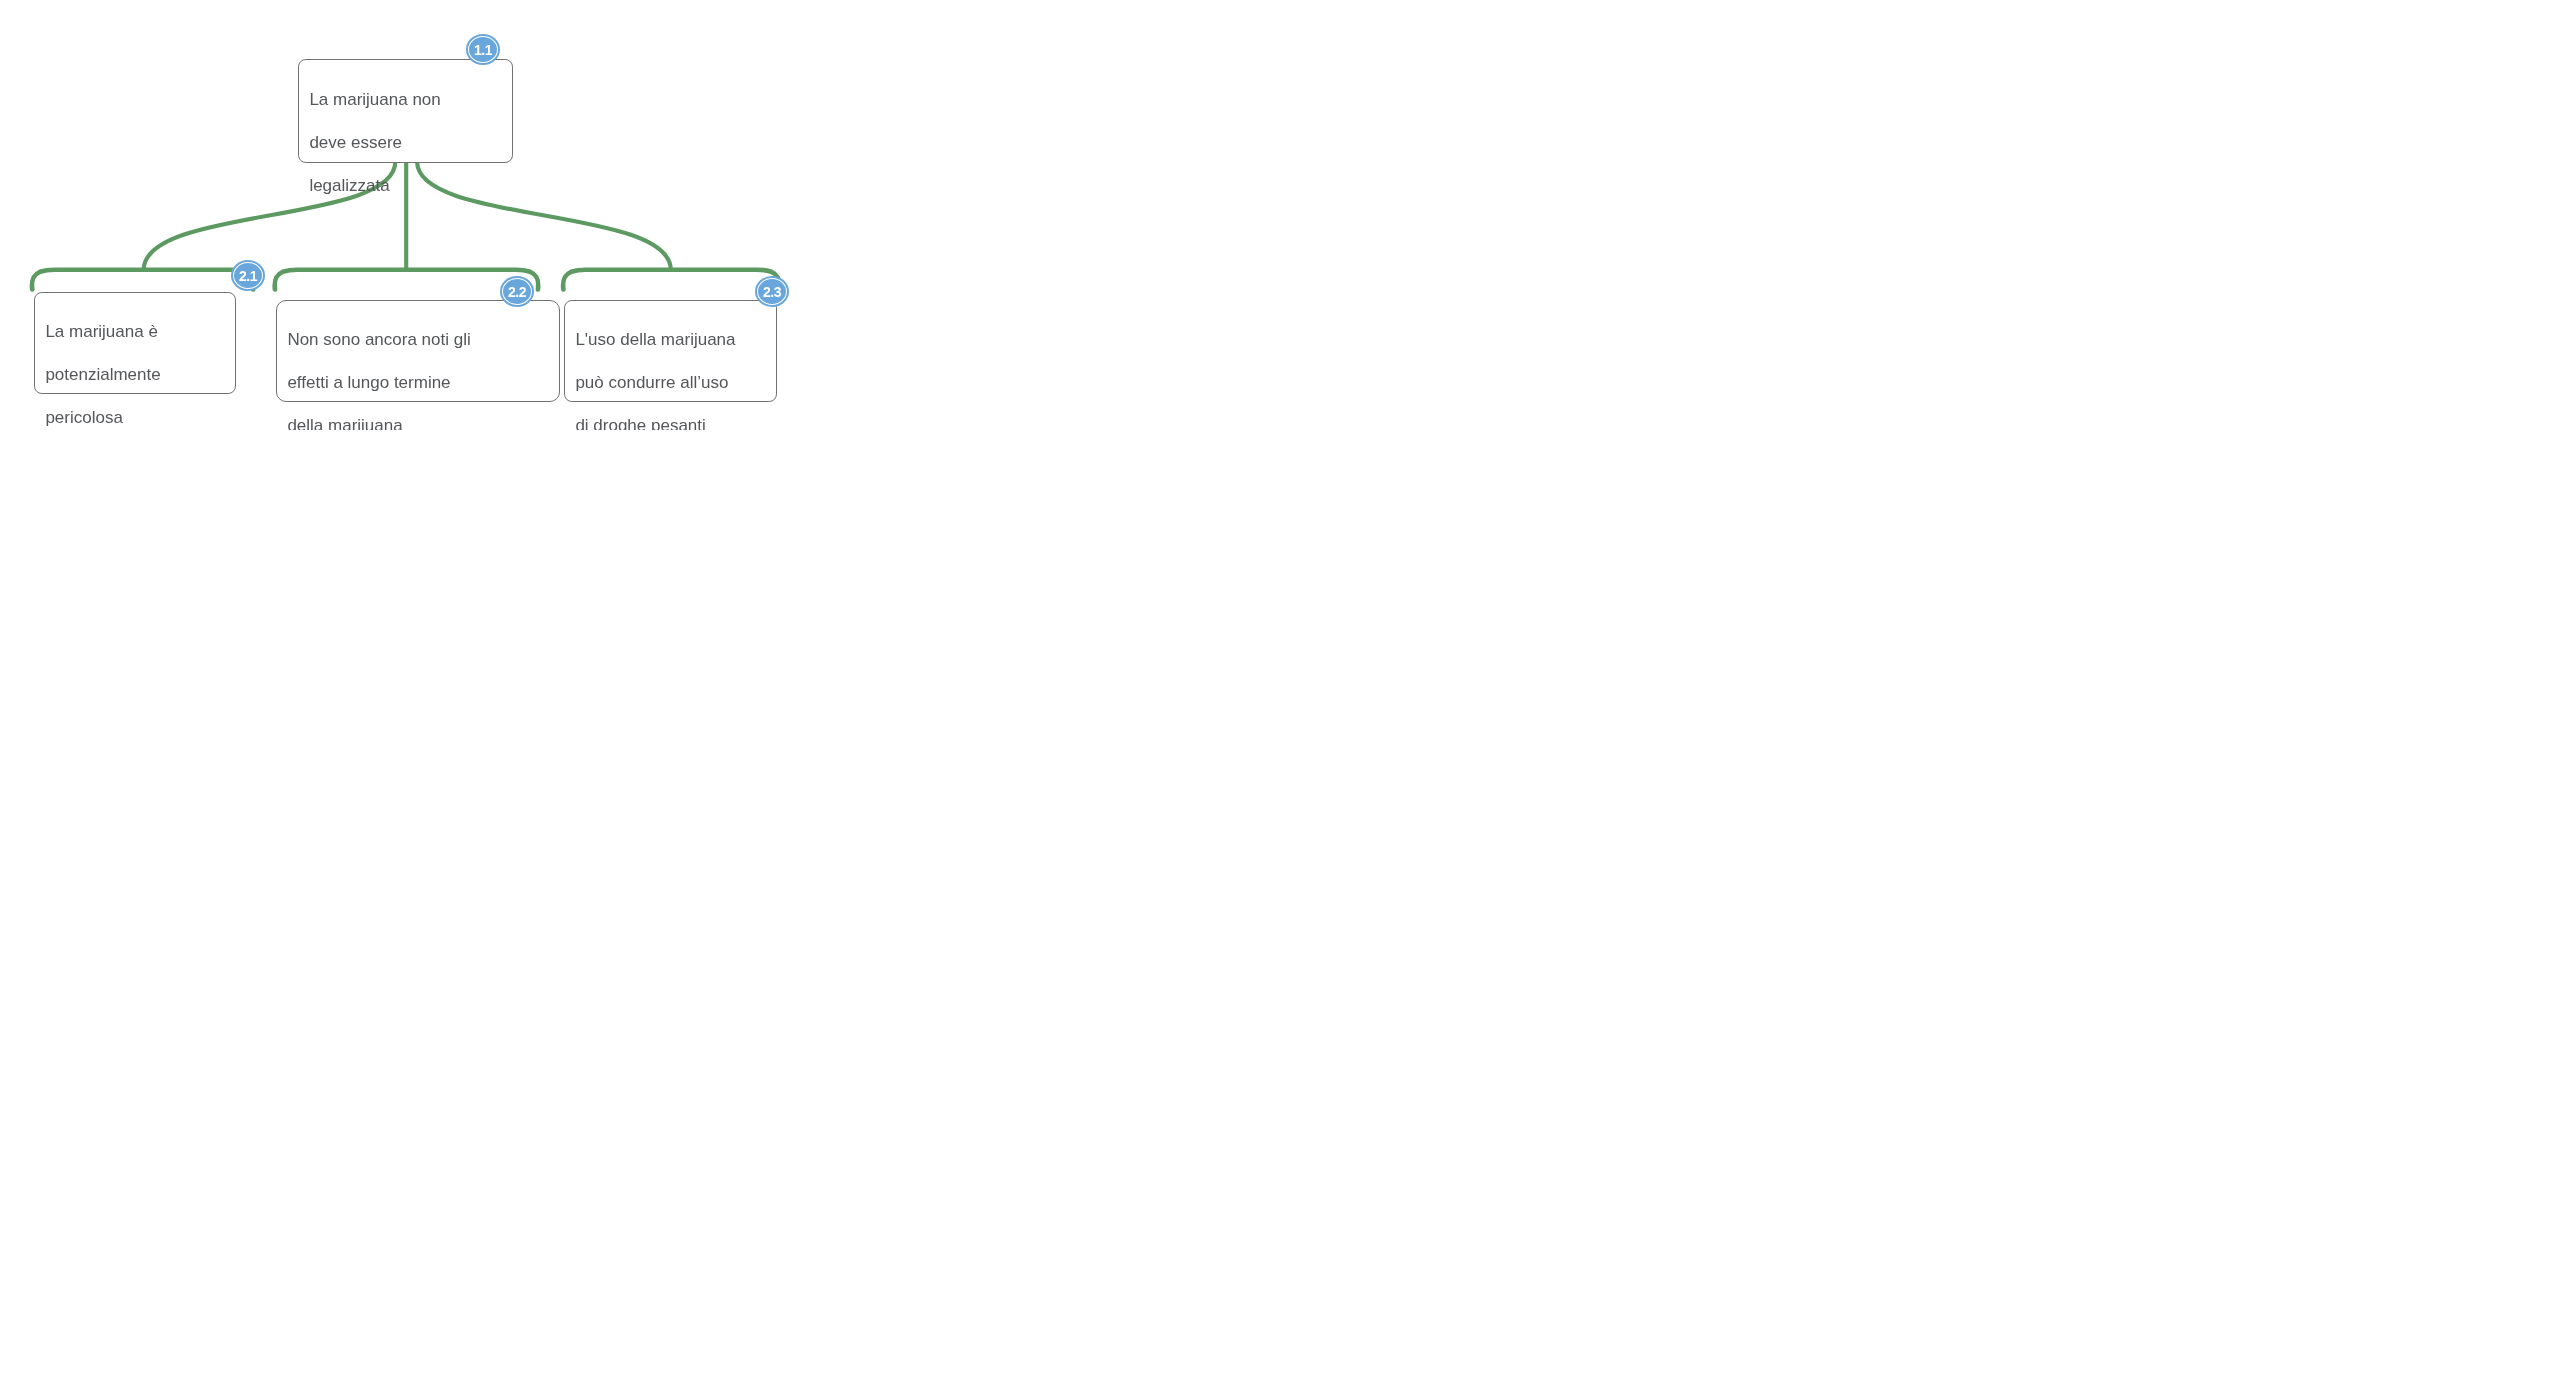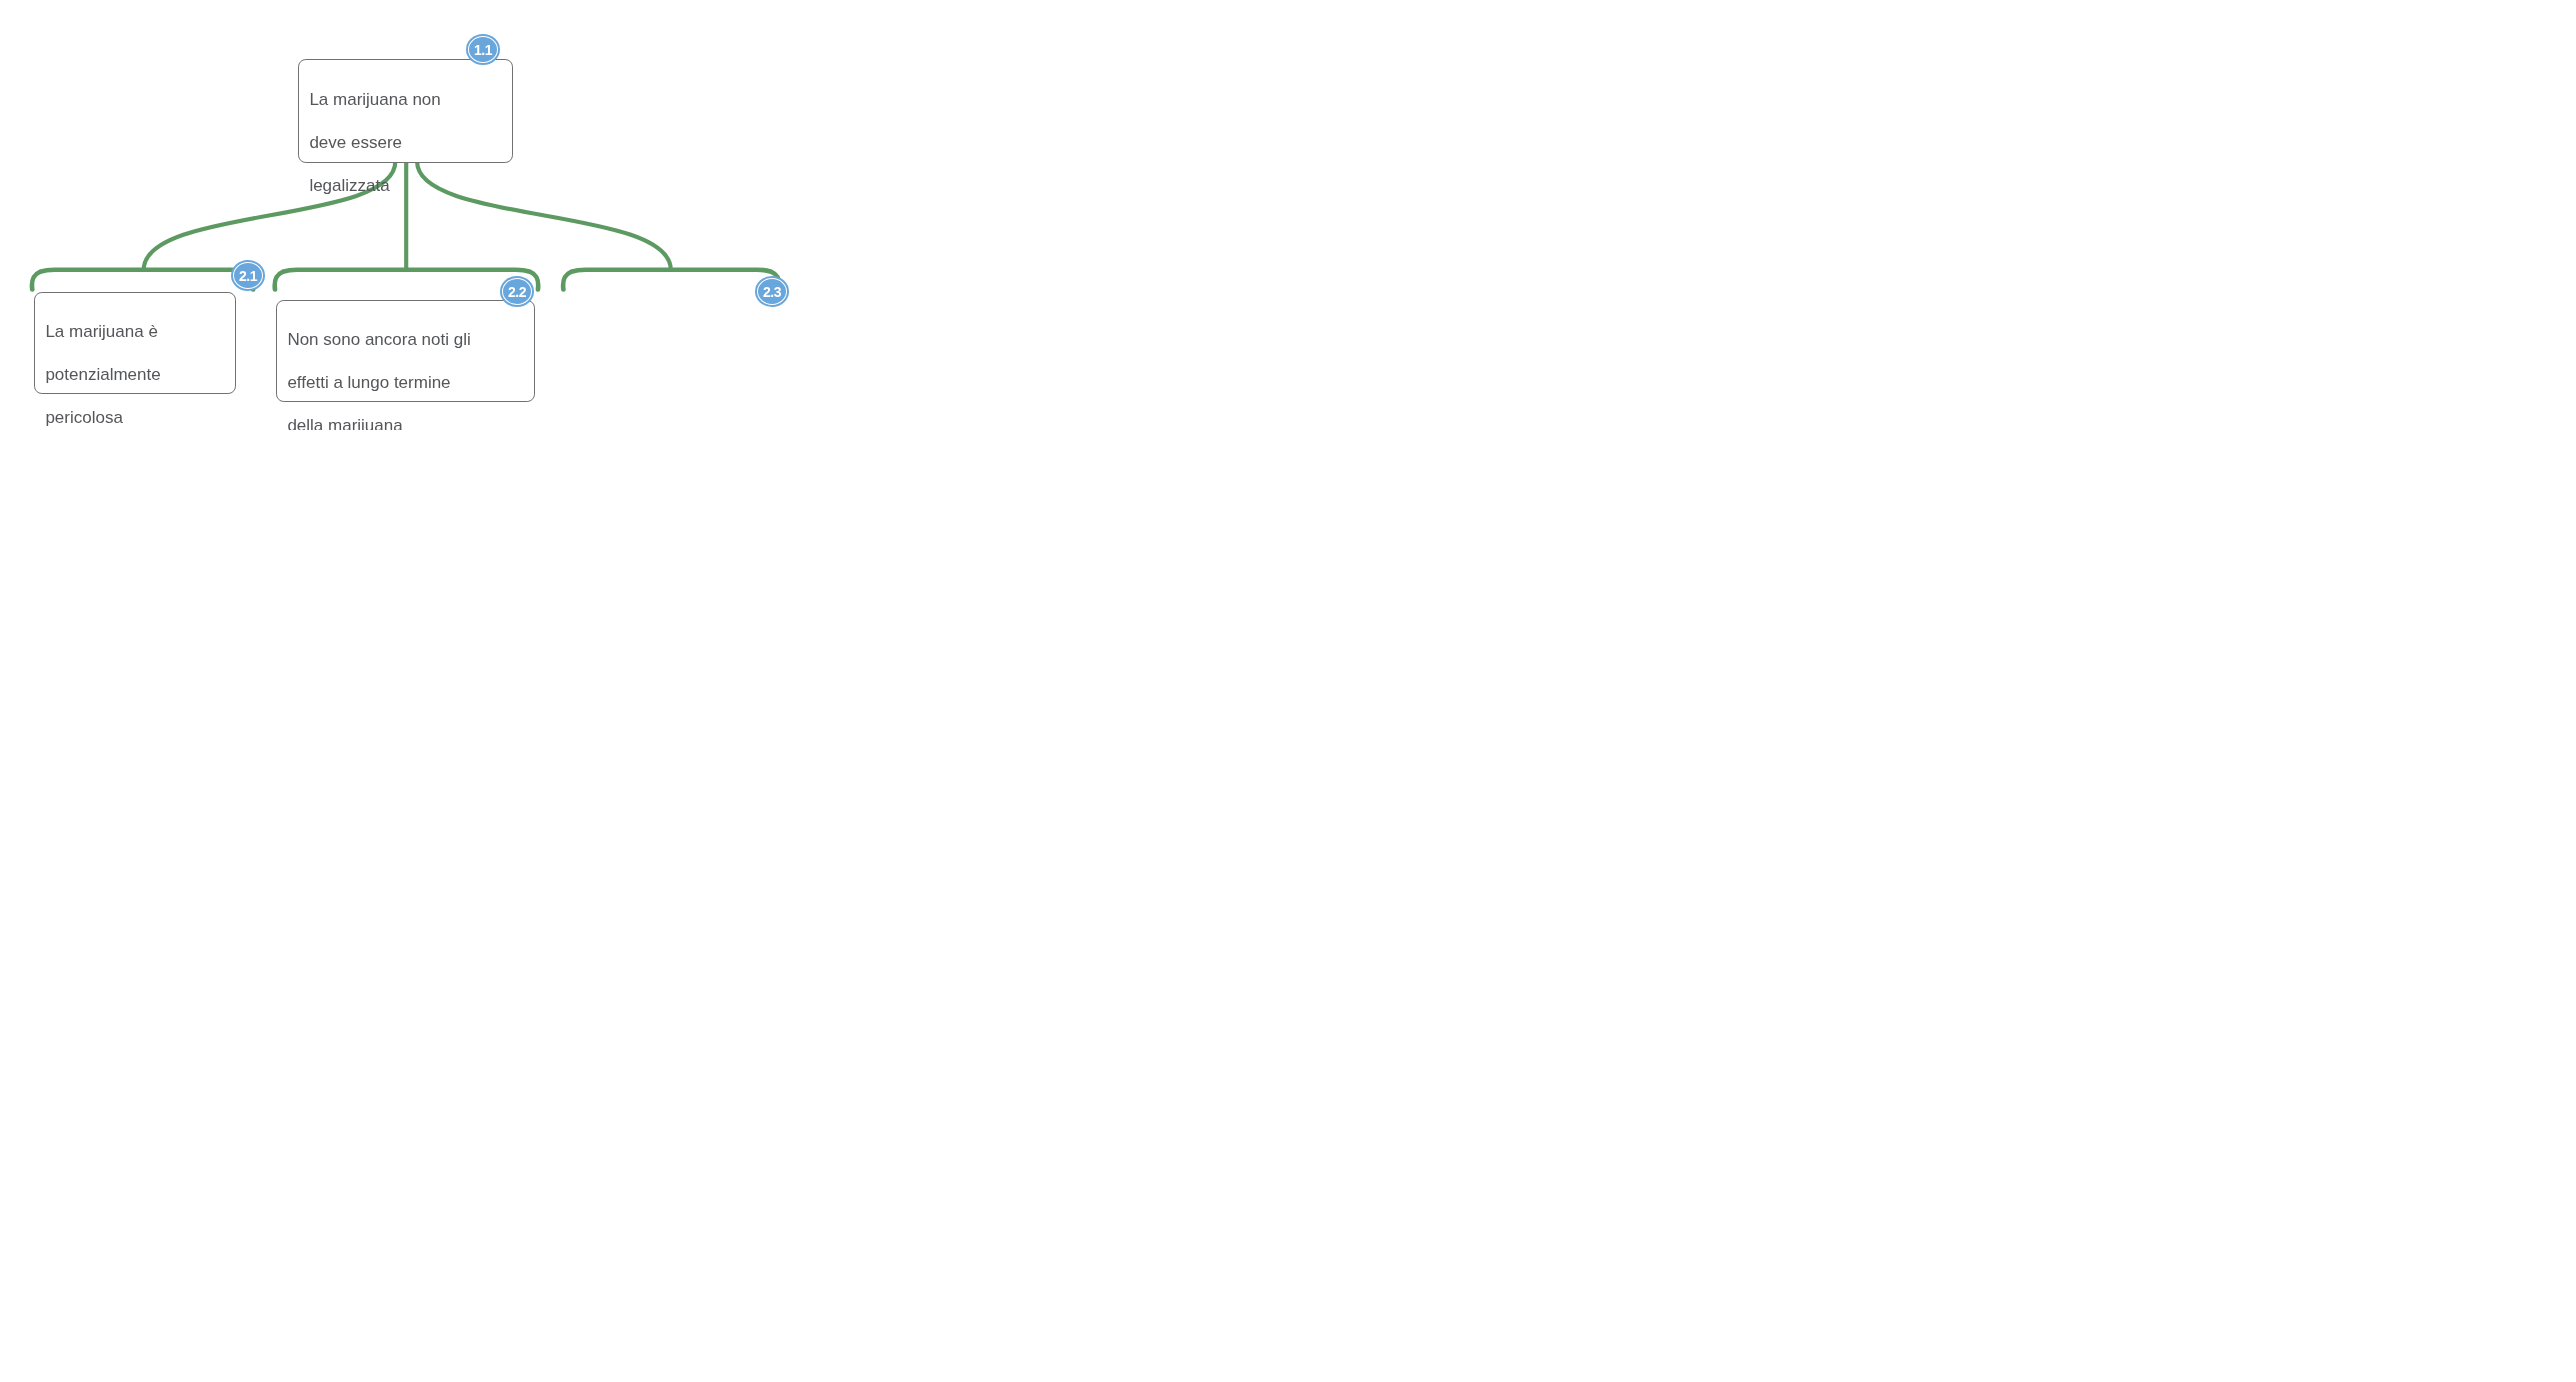--- a/index.html
+++ b/index.html
@@ -102,29 +102,34 @@
   <div class="node node--child" style="left:34px; top:292px; width:202px; height:102px;">
     <div class="node-line">La marijuana è</div>
     <div class="node-line">potenzialmente</div>
     <div class="node-line">pericolosa</div>
   </div>
   <div class="badge" style="left:213px; top:260px;margin-left:18px;">
     <span class="badge-ring"></span>
     <span class="badge-label">2.1</span>
   </div>
 
-  <div class="node node--child" style="left:276px; top:300px; width:259px; height:102px;">
+  <div class="node node--child" style="left:276px; top:300px; width:284px; height:102px;border-radius:10px;">
     <div class="node-line">Non sono ancora noti gli</div>
     <div class="node-line">effetti a lungo termine</div>
     <div class="node-line">della marijuana</div>
   </div>
   <div class="badge" style="left:500px; top:276px;">
     <span class="badge-ring"></span>
     <span class="badge-label">2.2</span>
   </div>
 
+  <div class="node node--child" style="left:564px; top:300px; width:213px; height:102px;">
+    <div class="node-line">L'uso della marijuana</div>
+    <div class="node-line">può condurre all’uso</div>
+    <div class="node-line">di droghe pesanti</div>
+  </div>
   <div class="badge" style="left:742px; top:276px;margin-left:13px;">
     <span class="badge-ring"></span>
     <span class="badge-label">2.3</span>
   </div>
 
 </div>
 
 
 </body></html>

